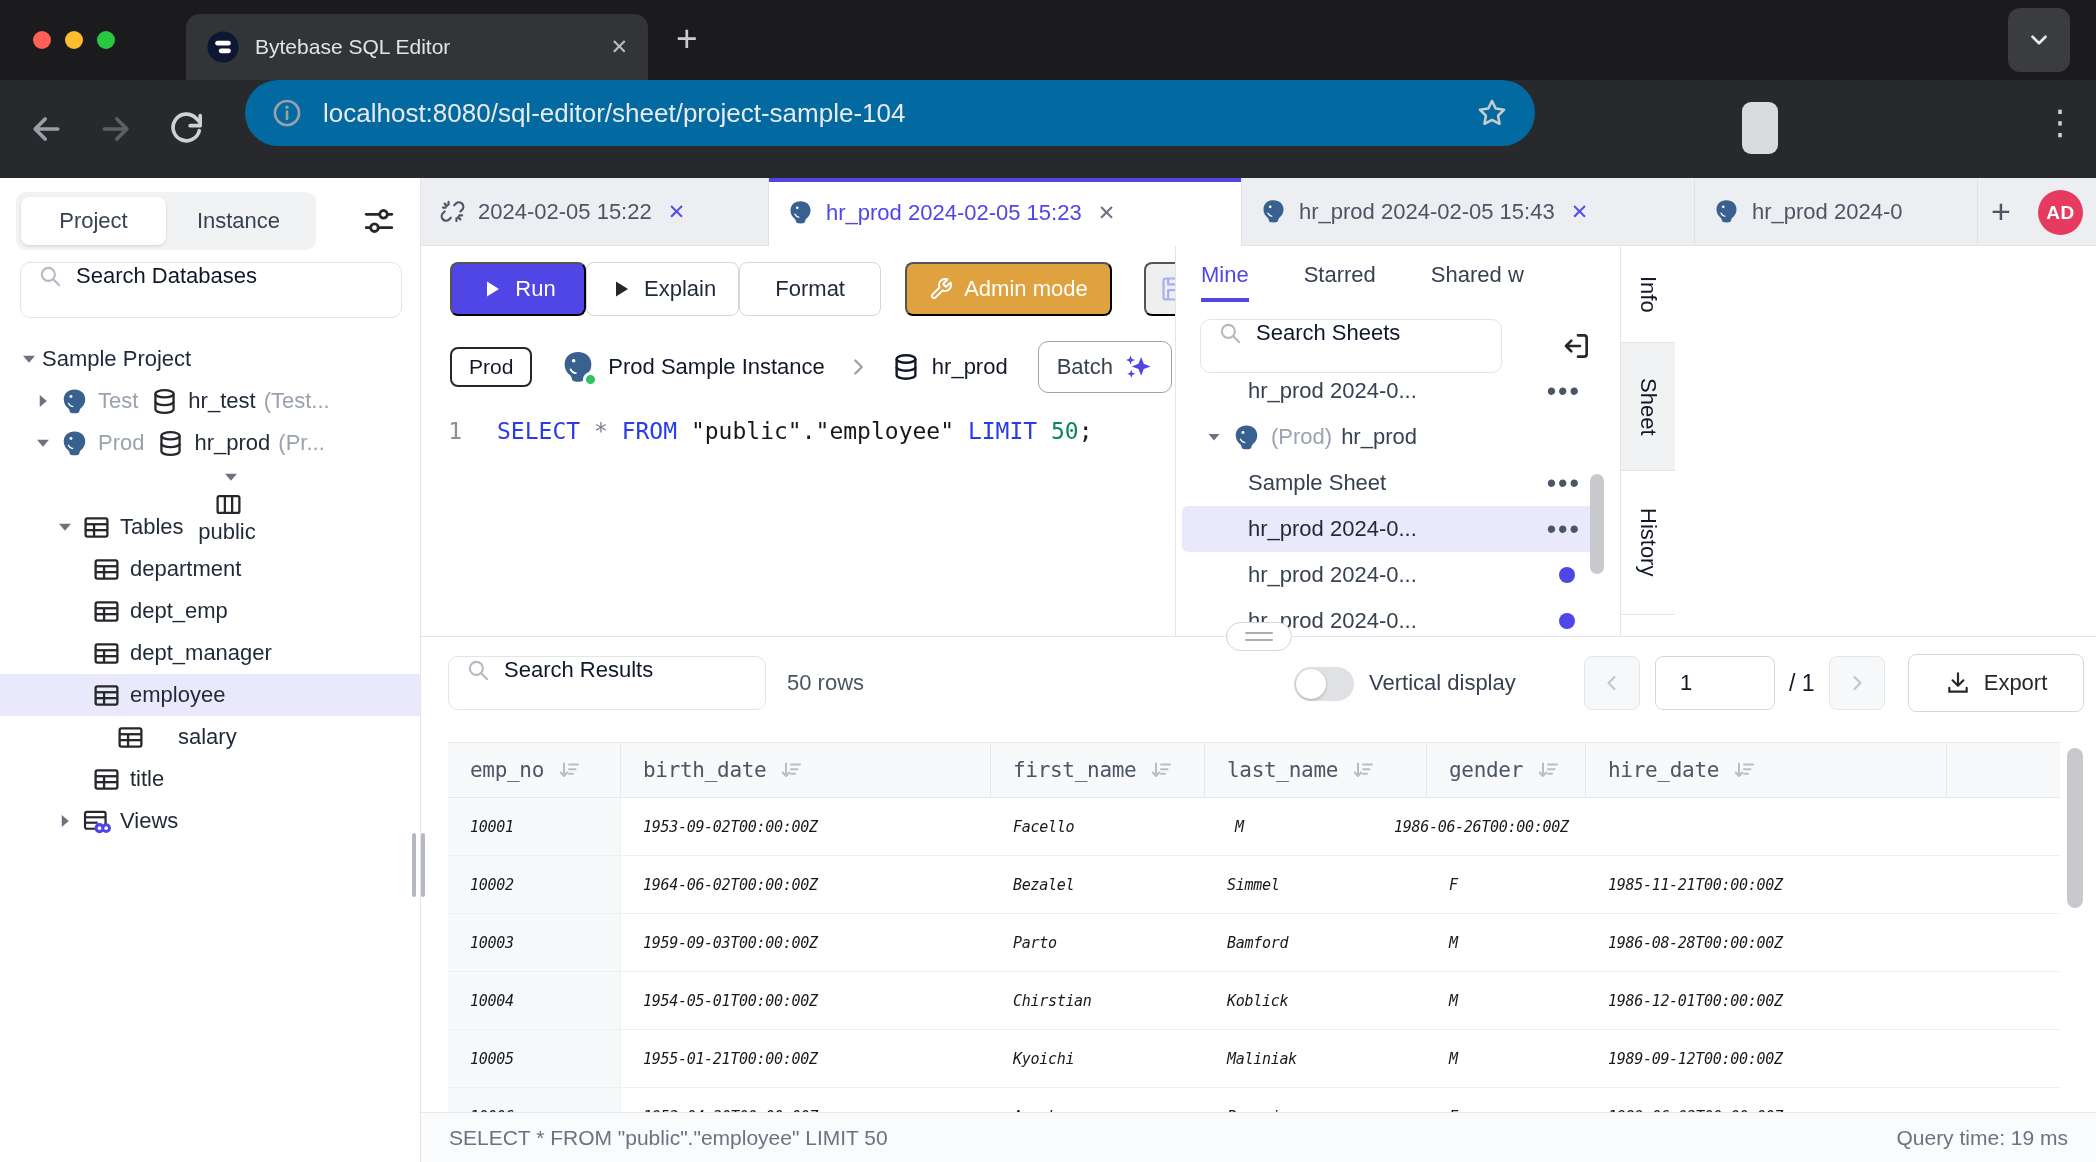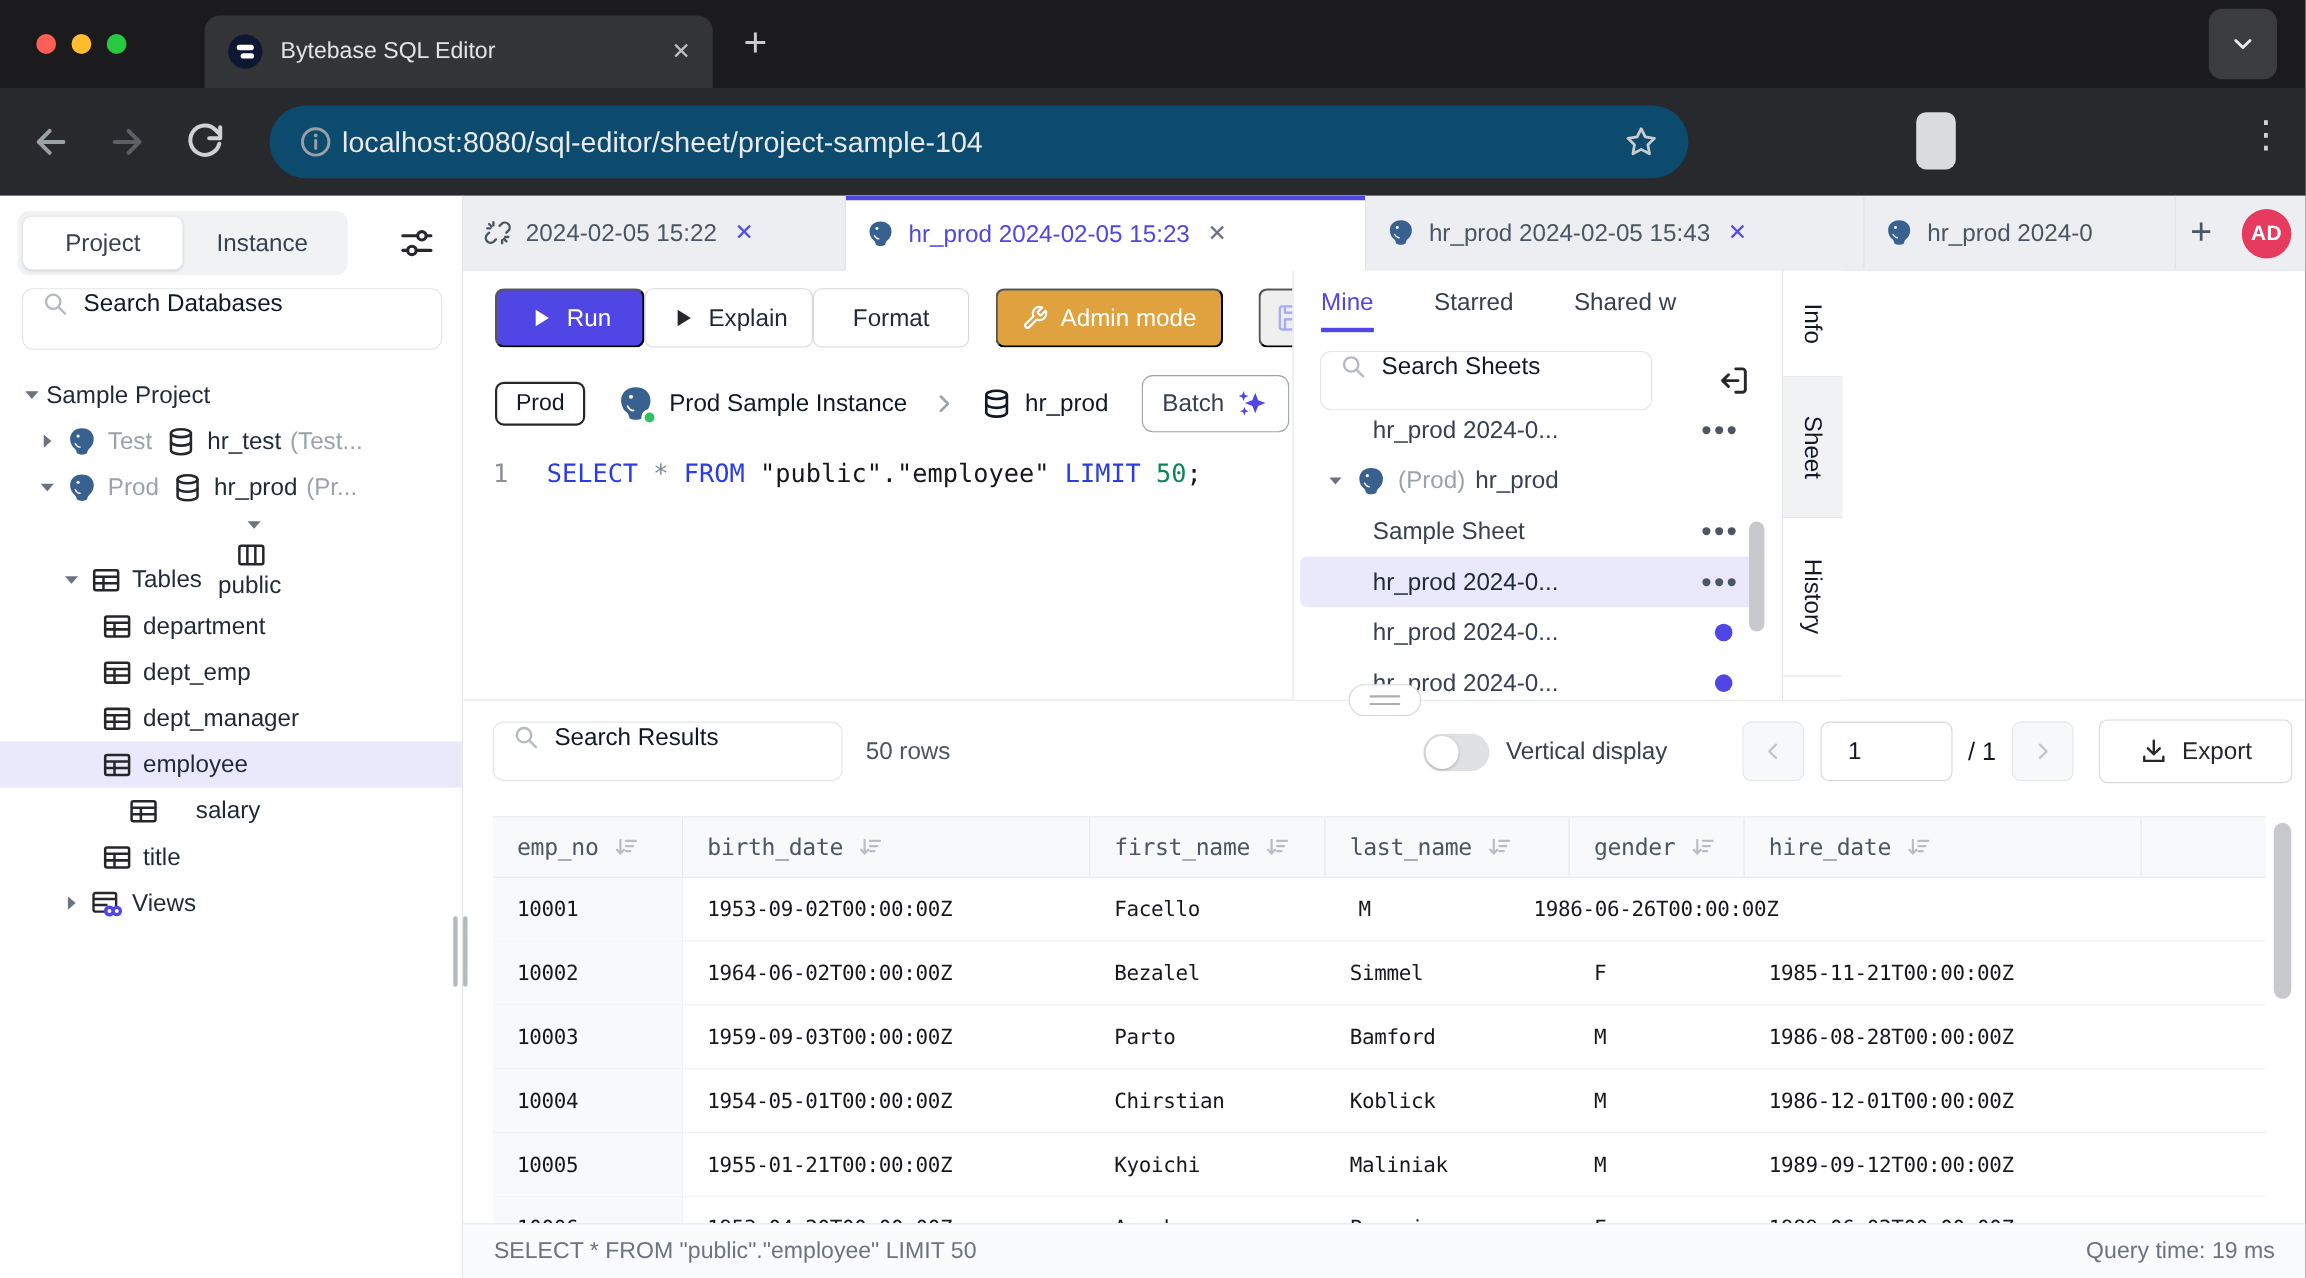--- a/index.html
+++ b/index.html
@@ -15,21 +15,21 @@
   .traffic i{width:18px;height:18px;border-radius:50%;display:block;}
   .btab{position:absolute;left:186px;top:14px;width:462px;height:66px;background:#333438;border-radius:14px 14px 0 0;display:flex;align-items:center;padding:0 20px;gap:15px;color:#e2e3e5;}
   .btab .bicon{width:34px;height:34px;}
   .btab .ttl{flex:1;font-size:21px;white-space:nowrap;overflow:hidden;}
   .btab .x{color:#bcbec1;font-size:21px;}
   .newtab{position:absolute;left:676px;top:18px;color:#c9cbce;font-size:37px;font-weight:300;}
   .win-chev{position:absolute;right:26px;top:8px;width:62px;height:64px;background:#3b3c40;border-radius:12px;display:flex;align-items:center;justify-content:center;color:#e8eaed;}
   .win-chev .ic{width:26px;height:26px;}
   #urlrow{position:absolute;left:0;top:80px;width:100%;height:98px;background:#28292c;}
   .navic{position:absolute;top:29px;width:40px;height:40px;}
-  .omnibox{position:absolute;left:245px;top:16px;width:1290px;height:66px;background:#0c4a6e;border-radius:33px;display:flex;align-items:center;padding:0 26px;gap:8px;}
+  .omnibox{position:absolute;left:245px;top:0;width:1290px;height:66px;background:#0369a1;border-radius:33px;display:flex;align-items:center;padding:0 26px;gap:20px;}
   .omnibox .info-ic{width:32px;height:32px;color:#9aa0a6;}
   .omnibox .url{color:#e8eaed;font-size:26px;white-space:nowrap;}
   .omnibox .star{margin-left:auto;width:34px;height:34px;color:#c9cbce;}
   .sbtoggle{position:absolute;left:1742px;top:22px;width:36px;height:52px;border-radius:9px;background:#d9dbde;}
   .incog{position:absolute;left:1803px;top:16px;width:198px;height:66px;background:#3d3e42;border-radius:33px;display:flex;align-items:center;justify-content:center;gap:12px;color:#e8eaed;font-size:24px;}
   .incog .ic{width:34px;height:34px;color:#e8eaed;}
   .kebab{position:absolute;left:2043px;top:22px;color:#cfd1d3;font-size:34px;letter-spacing:0;}
 
   
   #app{position:absolute;left:0;top:178px;width:2096px;height:984px;background:#fff;}
@@ -115,21 +115,21 @@
   #pg-total{position:absolute;left:1368px;top:478px;line-height:54px;font-size:23px;color:#111827;}
   #export-btn{position:absolute;left:1487px;top:476px;width:176px;height:58px;border:1px solid #d5d7db;border-radius:8px;background:#fff;display:flex;align-items:center;justify-content:center;gap:13px;font-size:22px;color:#26272b;}
   #export-btn .ic{width:26px;height:26px;}
 
   
   #rtable{position:absolute;left:27px;top:564px;width:1612px;height:370px;overflow:hidden;font-family:"DejaVu Sans Mono",monospace;}
   .thead{display:flex;height:56px;background:#f8f9fa;border-top:1px solid #e7e8ea;border-bottom:1px solid #e7e8ea;}
   .th{display:flex;align-items:center;padding-left:22px;font-size:21px;color:#4b5563;border-right:1px solid #e7e8ea;letter-spacing:-.3px;}
   .th .sorti{width:24px;height:24px;color:#b9bdc4;margin-left:14px;}
   .tr{display:flex;height:58px;border-bottom:1px solid #eef0f2;}
-  .td{display:flex;align-items:center;padding-left:22px;font-size:19px;color:#16181d;letter-spacing:-.3px;white-space:nowrap;overflow:hidden;}
+  .td{display:flex;align-items:center;padding-left:22px;font-size:15px;color:#16181d;letter-spacing:-.3px;white-space:nowrap;overflow:hidden;font-style:italic;}
   .td.first{background:#f8f9fa;border-right:1px solid #eef0f2;}
   #rt-scroll{position:absolute;left:1646px;top:570px;width:16px;height:160px;background:#c7c9cd;border-radius:8px;}
 
   
   #statusbar{position:absolute;left:0;top:934px;width:1675px;height:50px;background:#fafbfc;border-top:1px solid #e7e8ea;display:flex;align-items:center;padding:0 28px;font-size:21px;color:#6b7280;}
   #statusbar .q{flex:1;white-space:nowrap;overflow:hidden;}
 
   
   #sheetpanel{position:absolute;left:1175px;top:68px;width:445px;height:390px;border-left:1px solid #e4e5e8;background:#fff;overflow:hidden;}
   .sp-tabs{display:flex;gap:55px;padding:16px 0 0 25px;font-size:22px;color:#374151;white-space:nowrap;}

